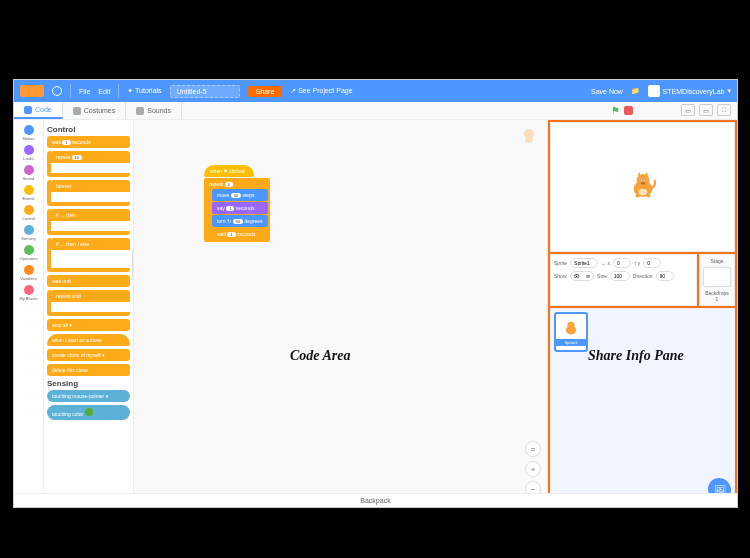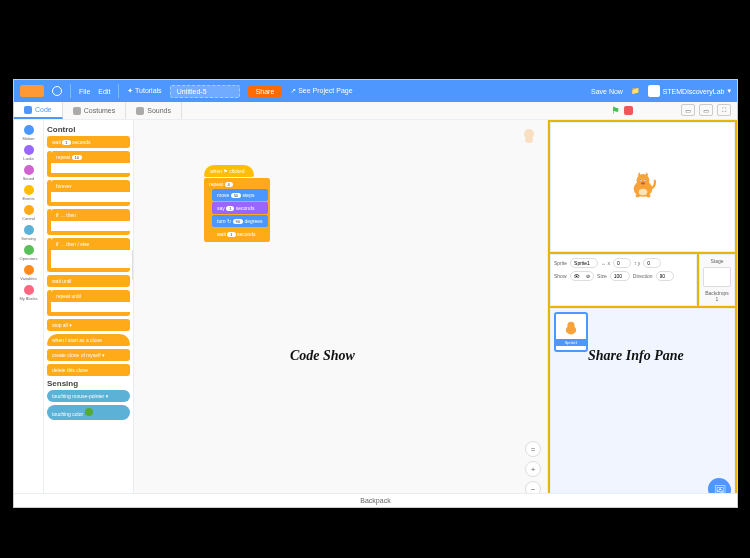--- a/index.html
+++ b/index.html
@@ -1,17 +1,17 @@
 <!DOCTYPE html>
 <html><head>
 <meta charset="utf-8">
 <style>
   * { box-sizing: border-box; margin: 0; padding: 0; font-family: Arial, sans-serif; }
   body { background: #000; width: 750px; height: 558px; position: relative; overflow: hidden; }
-  .app-window { position: absolute; left: 13px; top: 79px; width: 725px; height: 429px; background: #eab308; border: 1px solid #ccc; }
+  .app-window { position: absolute; left: 13px; top: 79px; width: 725px; height: 429px; background: #f97316; border: 1px solid #ccc; }
   
   
   .menubar { height: 22px; background: #4d97ff; display: flex; align-items: center; padding: 0 6px; color: #fff; font-size: 7px; gap: 8px; }
   .menubar .logo { width: 24px; height: 12px; background: #ff9933; border-radius: 2px; }
   .menubar .divider { width: 1px; height: 14px; background: rgba(255,255,255,0.3); }
   .menubar input.project-title { background: rgba(255,255,255,0.2); border: 1px dashed rgba(255,255,255,0.4); color: #fff; font-size: 7px; padding: 2px 6px; width: 70px; border-radius: 2px; }
   .menubar .share-btn { background: #ff6b00; padding: 2px 8px; border-radius: 2px; font-size: 7px; cursor: pointer; }
   .menubar .spacer { flex: 1; }
   .menubar .user { display: flex; align-items: center; gap: 3px; }
   .menubar .user-av { width: 12px; height: 12px; background: #fff; border-radius: 2px; }
@@ -312,14 +312,14 @@
       <div style="position:relative;height:0">
         <div class="fab stage-add" style="right:6px;bottom:6px;position:absolute">🖼</div>
       </div>
     </div>
 
   </div>
 
   <div class="backpack">Backpack</div>
 </div>
 
-<div class="annotation" style="left:290px; top:348px;">Code Show</div>
+<div class="annotation" style="left:290px; top:348px;">Code Area</div>
 <div class="annotation" style="left:588px; top:348px;">Share Info Pane</div>
 
 </body></html>

